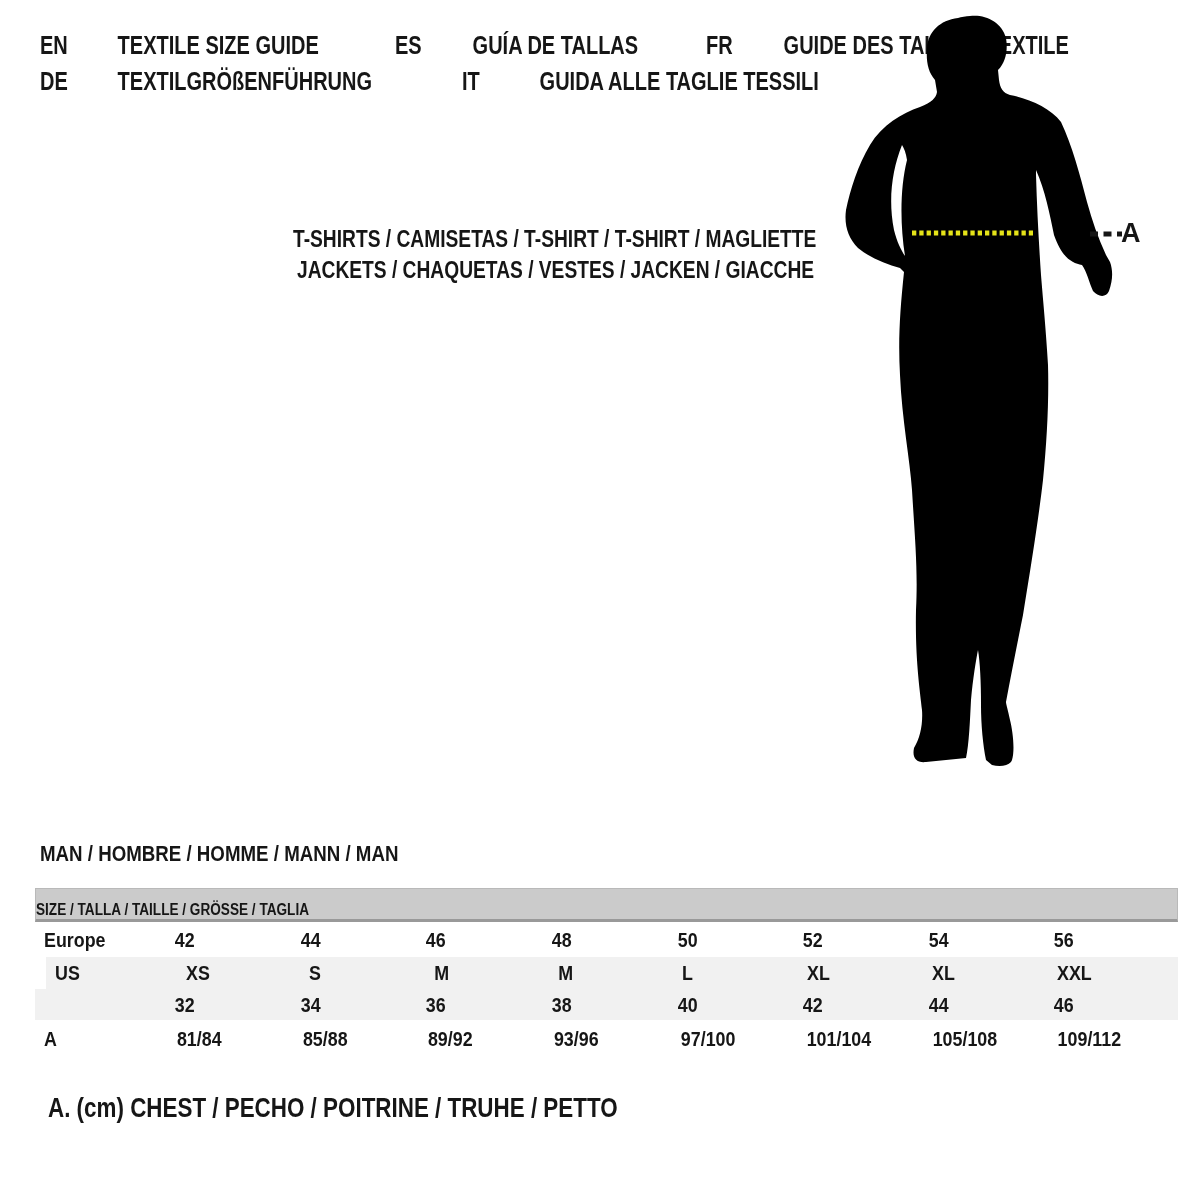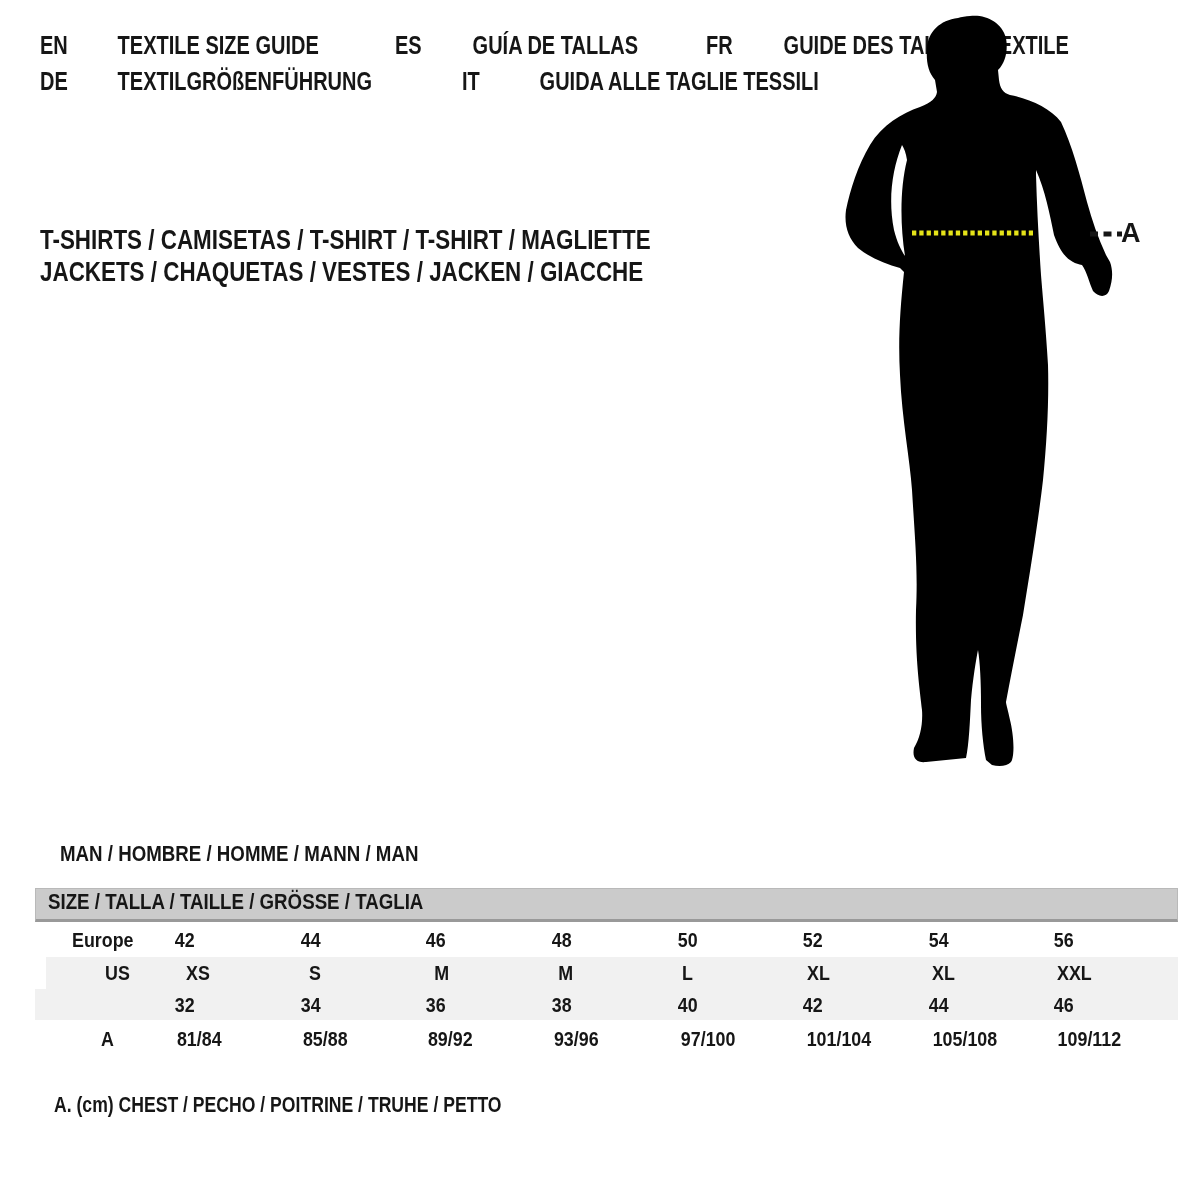--- a/index.html
+++ b/index.html
@@ -16,49 +16,49 @@
   .cond  { display:inline-block; transform:scaleX(0.8);  transform-origin:left center; white-space:nowrap; }
   .cond85{ display:inline-block; transform:scaleX(0.85); transform-origin:left center; white-space:nowrap; }
   .condc { display:inline-block; transform:scaleX(0.85); transform-origin:center center; white-space:nowrap; }
 
   
   .lang-block { left:40px; top:28px; font-size:25px; font-weight:700; }
   .lang-row   { line-height:35.5px; height:35.5px; }
   .lang-code  { display:inline-block; width:97px; }
 
   
-  .cat-block { left:40px; top:224px; font-size:28px; font-weight:700; }
+  .cat-block { left:40px; top:224px; font-size:24px; font-weight:700;text-align:center; }
   .cat-line  { line-height:30.5px; height:30.5px; }
 
   
   .figure-svg { left:840px; top:10px; }
   .measure-label { left:1121px; top:220px; font-size:27px; font-weight:700; line-height:27px; }
 
   
-  .section-title { left:40px; top:841px; font-size:22px; font-weight:700;margin-left:20px; }
+  .section-title { left:40px; top:841px; font-size:22px; font-weight:700; }
 
   
   .size-table { left:35px; top:888px; width:1143px; }
   .table-header {
     height:34px; background:#cbcbcb;
     border:1px solid #b9b9b9; border-bottom:3px solid #999999;
-    display:flex; align-items:flex-start; padding-left:12px;
-    font-size:22px; font-weight:700;
+    display:flex; align-items:flex-end; padding-left:0;
+    font-size:16px; font-weight:700;
   }
   .trow { display:flex; align-items:center; font-size:21px; font-weight:700; }
   .trow.r1 { height:35px; }
   .trow.r2 { height:32px;margin-left:11px; }
   .trow.r3 { height:31px; }
   .trow.r4 { height:37px; }
   .trow.shaded { background:#f1f1f1; }
   .cell { flex:1; }
-  .cell.label { flex:0 0 138px; text-align:center; padding-left:9px; }
-
-  
-  .footnote { left:54px; top:1092px; font-size:22px; font-weight:700; }
+  .cell.label { flex:0 0 138px; text-align:left; padding-left:9px; }
+
+  
+  .footnote { left:48px; top:1092px; font-size:28px; font-weight:700; }
 </style>
 </head>
 <body>
 
 <div class="abs lang-block">
   <div class="lang-row cond">
     <span class="lang-code">EN</span><span>TEXTILE SIZE GUIDE</span>
   </div>
   <div class="lang-row cond">
     <span class="lang-code">ES</span><span>GUÍA DE TALLAS</span>

